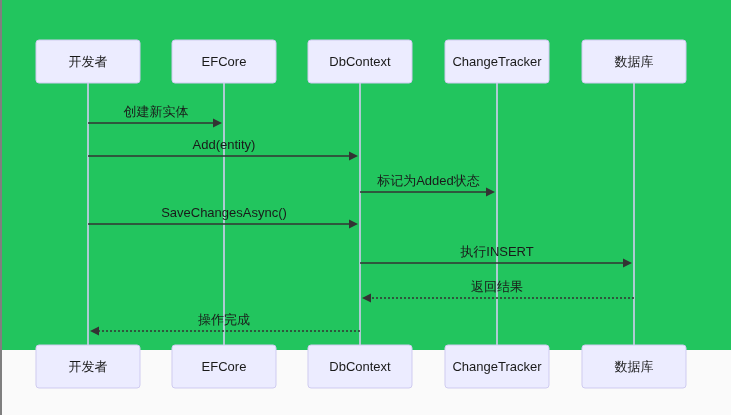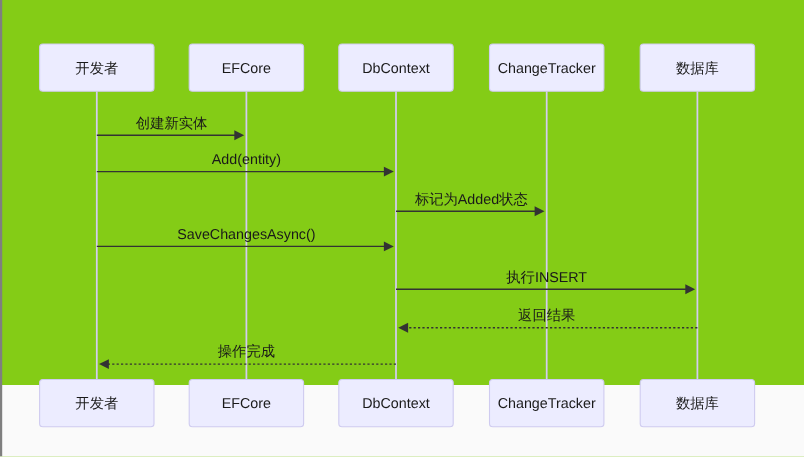--- a/index.html
+++ b/index.html
@@ -8,21 +8,21 @@
     width: 731px;
     height: 415px;
     overflow: hidden;
     background: #fafafa;
     font-family: "Liberation Sans", "DejaVu Sans", sans-serif;
   }
   .stage {
     position: relative;
     width: 731px;
     height: 350px;
-    background: #84cc16;
+    background: #22c55e;
   }
   .left-edge {
     position: absolute;
     left: 0;
     top: 0;
     width: 2px;
     height: 415px;
     background: #7f7f7f;
   }
   svg.diagram {

